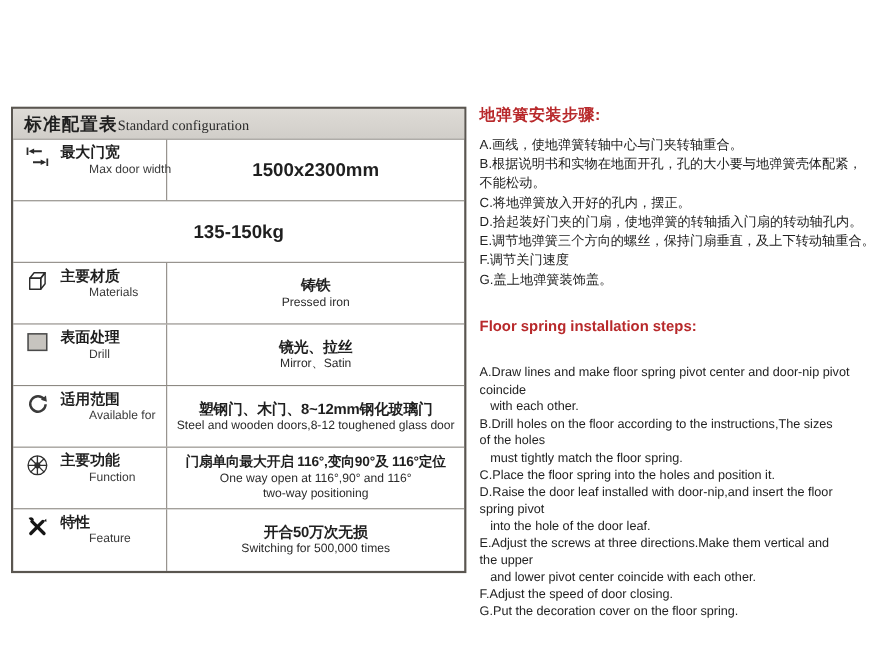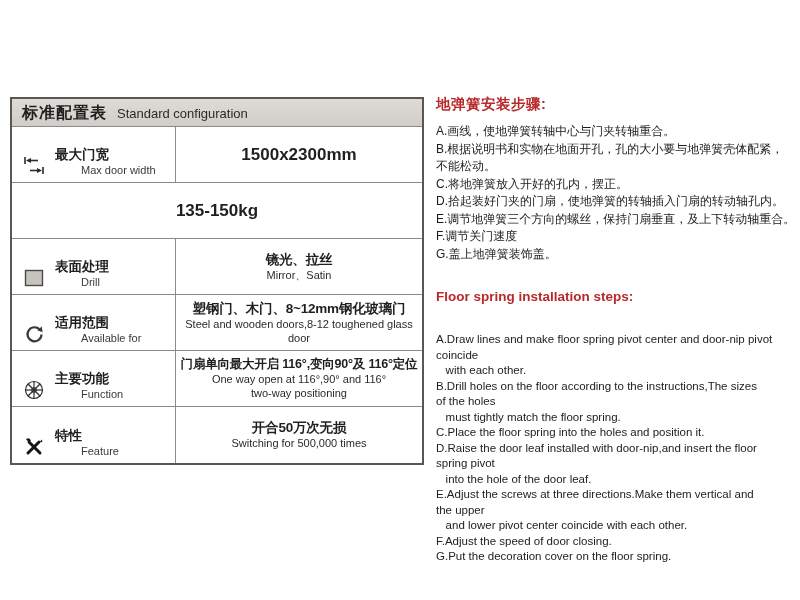--- a/index.html
+++ b/index.html
@@ -5,28 +5,28 @@
   * { margin:0; padding:0; box-sizing:border-box; }
   html,body { width:800px; height:600px; background:#ffffff; overflow:hidden;
               font-family:"Liberation Sans","DejaVu Sans",sans-serif; color:#1f1f1f; }
   .page { position:relative; width:800px; height:600px; background:#fff; }
 
   
   .config-table { position:absolute; left:10px; top:97px; width:414px;
                   border:2px solid #5a5650; background:#fff; }
   .table-header { height:28px; background:linear-gradient(#dedbd6,#d1cec9);
                   border-bottom:1px solid #8d8983; display:flex; align-items:baseline;
-                  padding:4px 10px 16px 10px; gap:10px; }
+                  padding:4px 10px 16px 10px; gap:0;font-family:Liberation Serif, serif; }
   .title-zh { font-size:16px; font-weight:bold; letter-spacing:1px; }
   .title-en { font-size:13px; color:#2a2a2a; }
 
   .table-row { display:flex; height:56px; border-bottom:1px solid #8d8983; }
   .table-row:last-child { border-bottom:none; }
-  .cell-label { width:164px; border-right:1px solid #8d8983; display:flex;
-                align-items:flex-end; gap:9px; padding:4px 6px 4px 10px; }
+  .cell-label { width:140px; border-right:1px solid #8d8983; display:flex;
+                align-items:flex-start; gap:9px; padding:4px 6px 4px 10px; }
   .label-text { display:flex; flex-direction:column; line-height:1.25; }
   .label-zh { font-size:13.5px; font-weight:bold; white-space:nowrap; }
   .label-en { font-size:11px; color:#3a3a3a; white-space:nowrap;padding-left:26px; }
   .cell-value { flex:1; display:flex; flex-direction:column; justify-content:center;
                 align-items:center; text-align:center; padding:12px 4px; overflow:hidden; }
   .value-primary { font-size:13.5px; font-weight:bold; white-space:nowrap; letter-spacing:-0.2px; }
   .value-primary.big { font-size:17px; letter-spacing:0; }
   .value-secondary { font-size:11px; color:#2a2a2a; white-space:pre-line; line-height:1.25; }
   .value-secondary:empty { display:none; }
 
@@ -79,20 +79,41 @@
       </div>
     </div>
 
     <div class="table-row">
       <div class="cell-value">
         <span class="value-primary big">135-150kg</span>
 
       </div>
     </div>
 
+    <div class="table-row">
+      <div class="cell-label">
+        <span class="icon">
+          <svg width="21" height="21" viewBox="0 0 21 21">
+            <g fill="none" stroke="#2b2b2b" stroke-width="1.3" stroke-linejoin="round">
+              <polygon points="3,8 13,8 13,18 3,18"></polygon>
+              <polygon points="3,8 7,3 17,3 13,8"></polygon>
+              <polygon points="13,8 17,3 17,13 13,18"></polygon>
+            </g>
+          </svg>
+        </span>
+        <span class="label-text">
+          <span class="label-zh">主要材质</span>
+          <span class="label-en">Materials</span>
+        </span>
+      </div>
+      <div class="cell-value">
+        <span class="value-primary">铸铁</span>
+        <span class="value-secondary">Pressed iron</span>
+      </div>
+    </div>
 
     <div class="table-row">
       <div class="cell-label">
         <span class="icon">
           <svg width="20" height="18" viewBox="0 0 20 18">
             <rect x="1.5" y="1.5" width="17" height="15" fill="#c7c4bf" stroke="#4a4a4a" stroke-width="1.4"></rect>
           </svg>
         </span>
         <span class="label-text">
           <span class="label-zh">表面处理</span>

